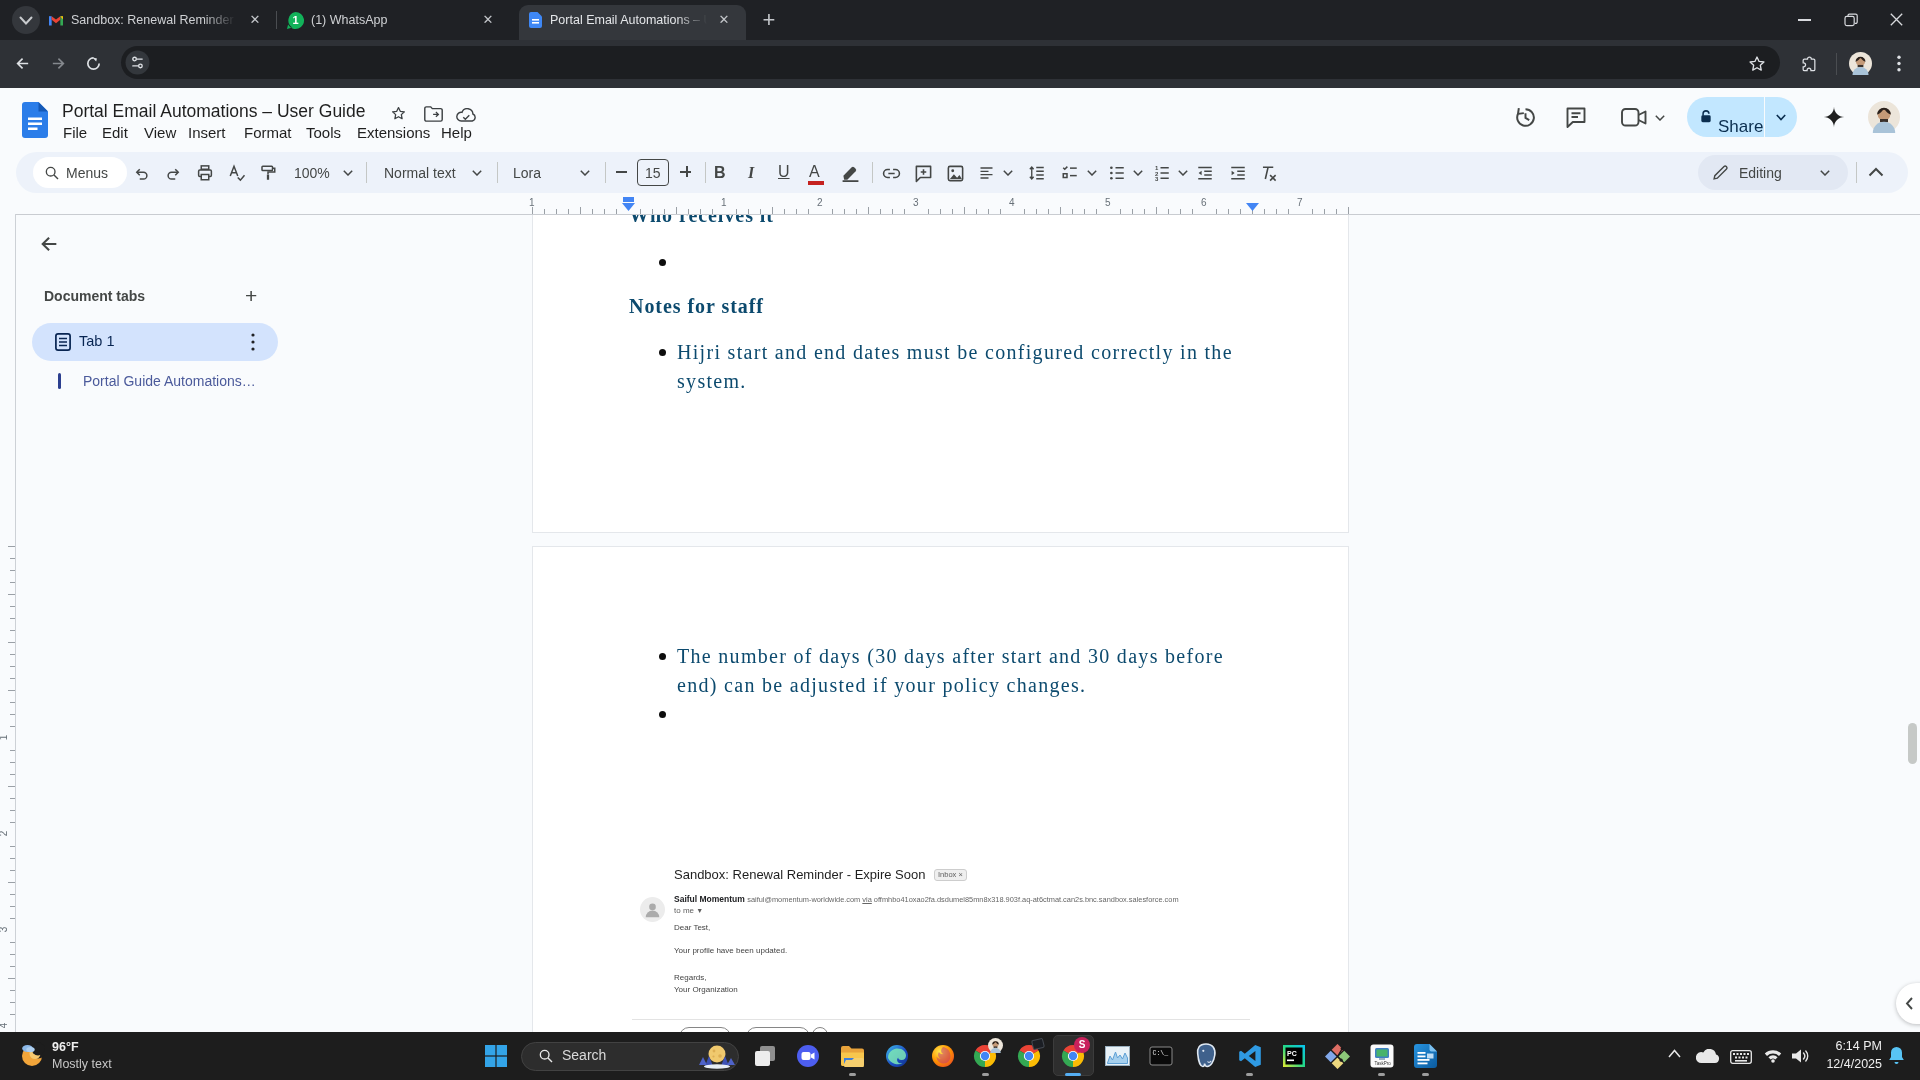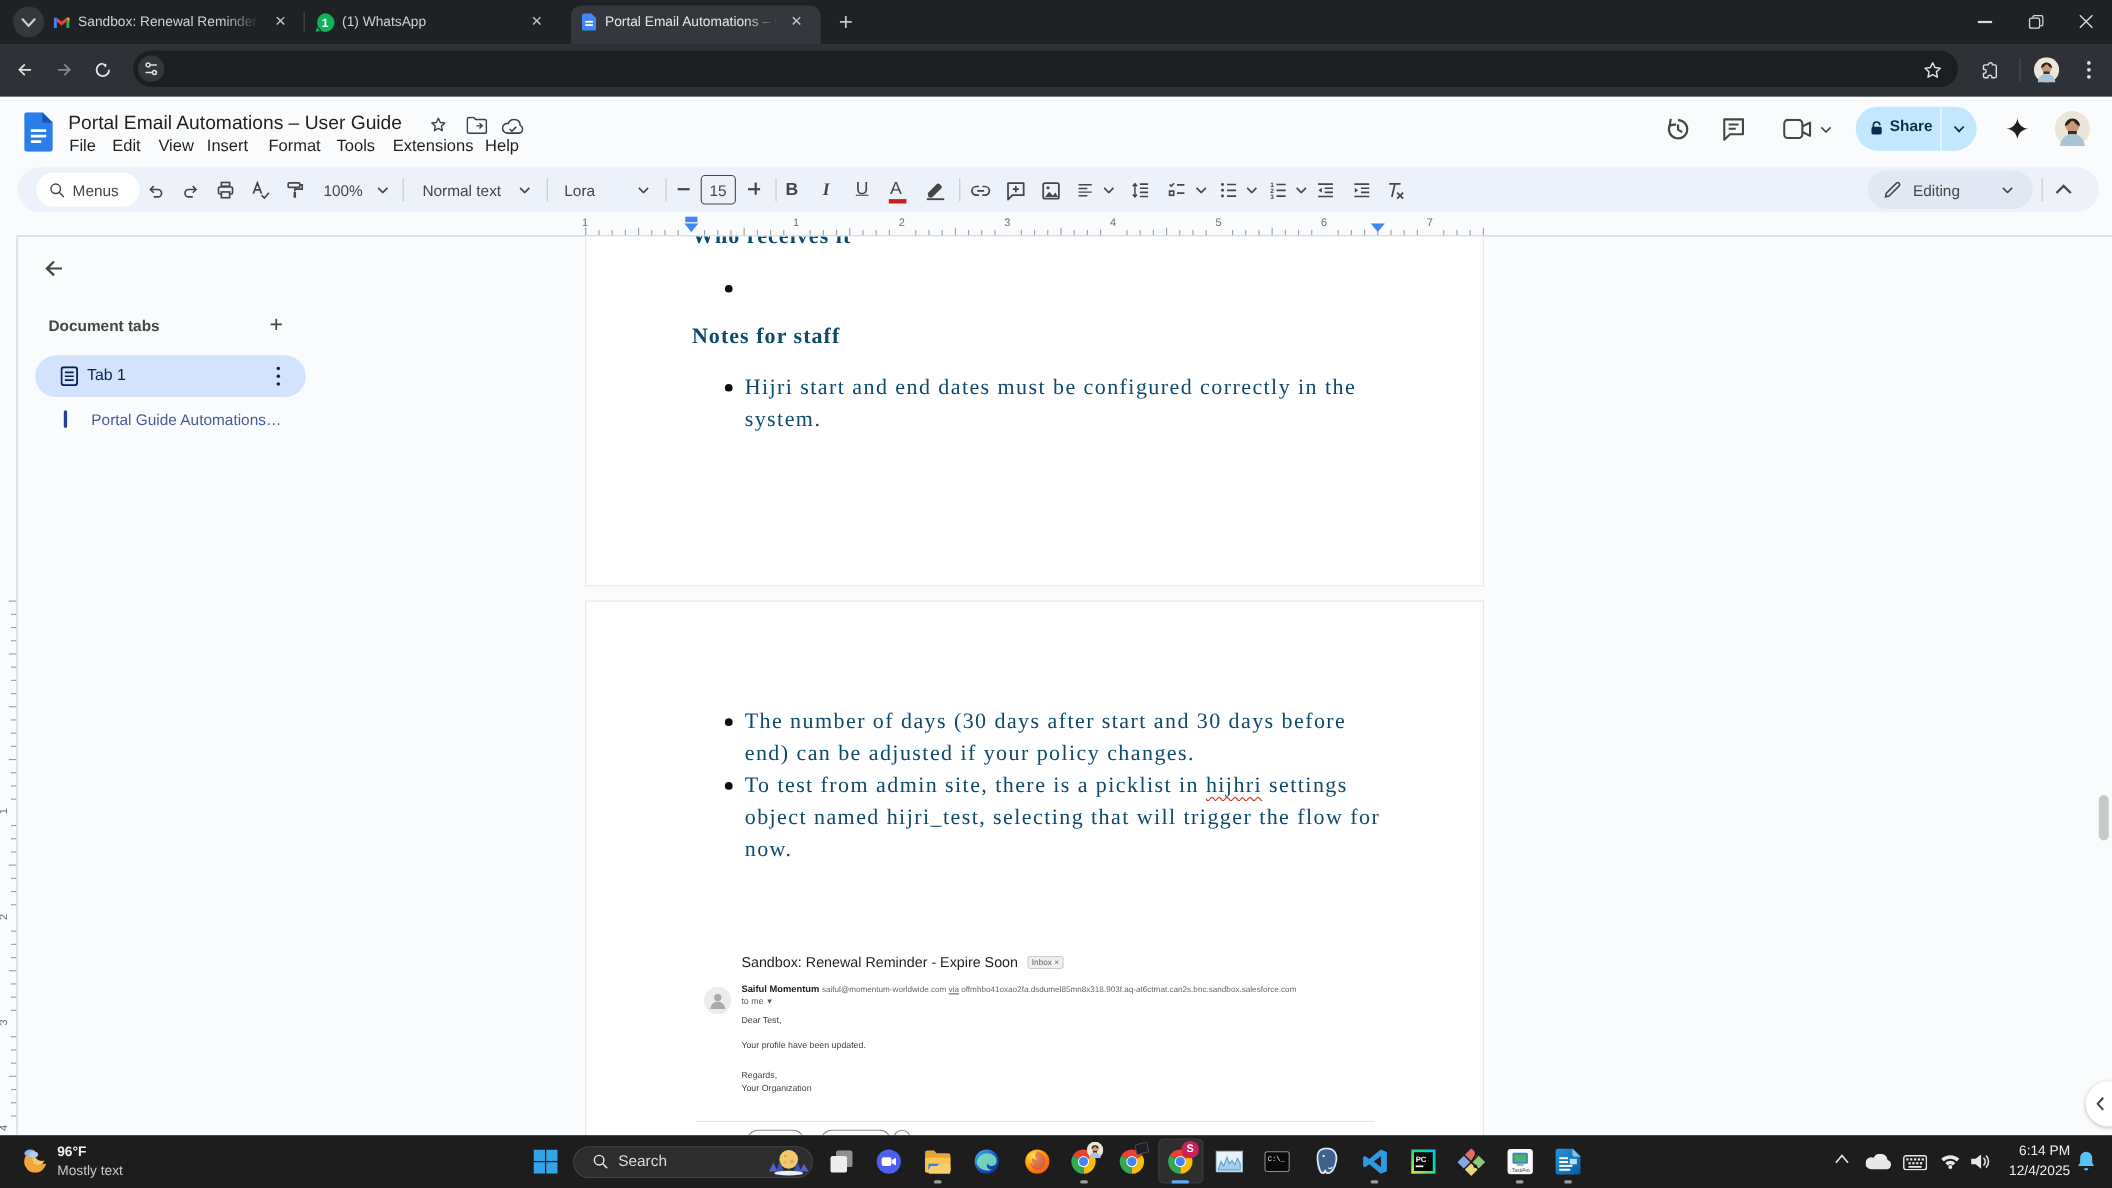--- a/index.html
+++ b/index.html
@@ -135,21 +135,21 @@
     </svg>
 <svg class="abs" style="left:1655px;top:115px;" width="10" height="6" viewBox="0 0 10 6">
       <path d="M0.8 0.8 L5 5 L9.2 0.8" fill="none" stroke="#444746" stroke-width="1.5"></path>
     </svg>
 <div class="abs" style="left:1687px;top:97px;width:77px;height:40px;background:#c2e7ff;border-radius:20px 0 0 20px;"></div>
 <div class="abs" style="left:1765px;top:97px;width:32px;height:40px;background:#c2e7ff;border-radius:0 20px 20px 0;"></div>
 <svg class="abs" style="left:1699px;top:109px;" width="14" height="16" viewBox="0 0 24 26">
       <path d="M7 11V7.5a5 5 0 0 1 10 0" fill="none" stroke="#0b2e4f" stroke-width="2.6"></path>
       <rect x="4" y="10" width="16" height="12" rx="2.5" fill="#0b2e4f"></rect>
     </svg>
-<div class="abs" style="left:1718px;top:106px;font-size:14px;font-weight:bold;color:#0b2e4f;">Share</div>
+<div class="abs" style="left:1718px;top:117px;font-size:17px;font-weight:normal;color:#0b2e4f;">Share</div>
 <svg class="abs" style="left:1776px;top:114px;" width="10" height="7" viewBox="0 0 10 7">
       <path d="M0.8 1 L5 5.5 L9.2 1" fill="none" stroke="#0b2e4f" stroke-width="1.6"></path>
     </svg>
 <svg class="abs" style="left:1823px;top:106px;" width="22" height="22" viewBox="0 0 24 24">
       <path d="M12 0.8 C12 6.9 6.9 12 0.8 12 C6.9 12 12 17.1 12 23.2 C12 17.1 17.1 12 23.2 12 C17.1 12 12 6.9 12 0.8 Z" fill="#1f1f1f"></path>
     </svg>
 <svg class="abs" style="left:1868px;top:101px;" width="32" height="32" viewBox="0 0 24 24">
       <circle cx="12" cy="12" r="12" fill="#ece5da"></circle>
       <circle cx="12" cy="10" r="4.8" fill="#c49a78"></circle>
       <path d="M6.8 10.2 a5.2 5.2 0 0 1 10.4 0 C13.8 9.4 13.4 6.6 12 6.6 C10.6 6.6 10.2 9.4 6.8 10.2 Z" fill="#2a211c"></path>
@@ -450,21 +450,20 @@
   <div class="ser" style="left:96px;top:-14px;font-weight:bold;letter-spacing:0.95px;">Who receives it</div>
   <div class="dot" style="left:126px;top:44px;"></div>
   <div class="ser" style="left:96px;top:77px;font-weight:bold;letter-spacing:0.95px;text-align:right;">Notes for staff</div>
   <div class="dot" style="left:126px;top:134px;"></div>
   <div class="ser" style="left:144px;top:123px;">Hijri start and end dates must be configured correctly in the<br>system.</div>
 </div>
 <div class="abs" style="left:532px;top:546px;width:817px;height:486px;background:#fff;border:1px solid #e4e7eb;border-bottom:none;overflow:hidden;" id="page2">
   <div class="dot" style="left:126px;top:106px;"></div>
   <div class="ser" style="left:144px;top:95px;">The number of days (30 days after start and 30 days before<br>end) can be adjusted if your policy changes.</div>
   <div class="dot" style="left:126px;top:164px;"></div>
-  <div class="ser" style="left:144px;top:153px;">To test from admin site, there is a picklist in <span style="text-decoration:underline wavy #d93025 1px;text-underline-offset:4px;">hijhri</span> settings<br>object named hijri_test, selecting that will trigger the flow for<br>now.</div>
   <div class="abs" style="left:141px;top:320px;font-size:13px;color:#1f1f1f;">Sandbox: Renewal Reminder - Expire Soon</div>
   <div class="abs" style="left:401px;top:322px;height:12px;padding:0 3px;border:1px solid #cdcdcd;border-radius:3px;font-size:7.5px;line-height:10px;color:#5e5e5e;background:#efefef;">Inbox ×</div>
   <svg class="abs" style="left:107px;top:350px;" width="25" height="25" viewBox="0 0 24 24">
         <circle cx="12" cy="12" r="12" fill="#ececec"></circle>
         <circle cx="12" cy="9.5" r="3.2" fill="#ababab"></circle>
         <path d="M5.5 19.5 a6.5 6.5 0 0 1 13 0 Z" fill="#ababab"></path>
       </svg>
   <div class="abs" style="left:141px;top:347px;font-size:8.5px;font-weight:bold;color:#202124;white-space:nowrap;">Saiful Momentum <span style="font-weight:normal;font-size:7.4px;color:#666;">saiful@momentum-worldwide.com <u>via</u> offmhbo41oxao2fa.dsdumel85mn8x318.903f.aq-at6ctmat.can2s.bnc.sandbox.salesforce.com</span></div>
   <div class="abs" style="left:141px;top:359px;font-size:8px;color:#5e5e5e;">to me <span style="font-size:7px;">▼</span></div>
   <div class="gmtxt" style="left:141px;top:376px;font-size:8px;">Dear Test,</div>

